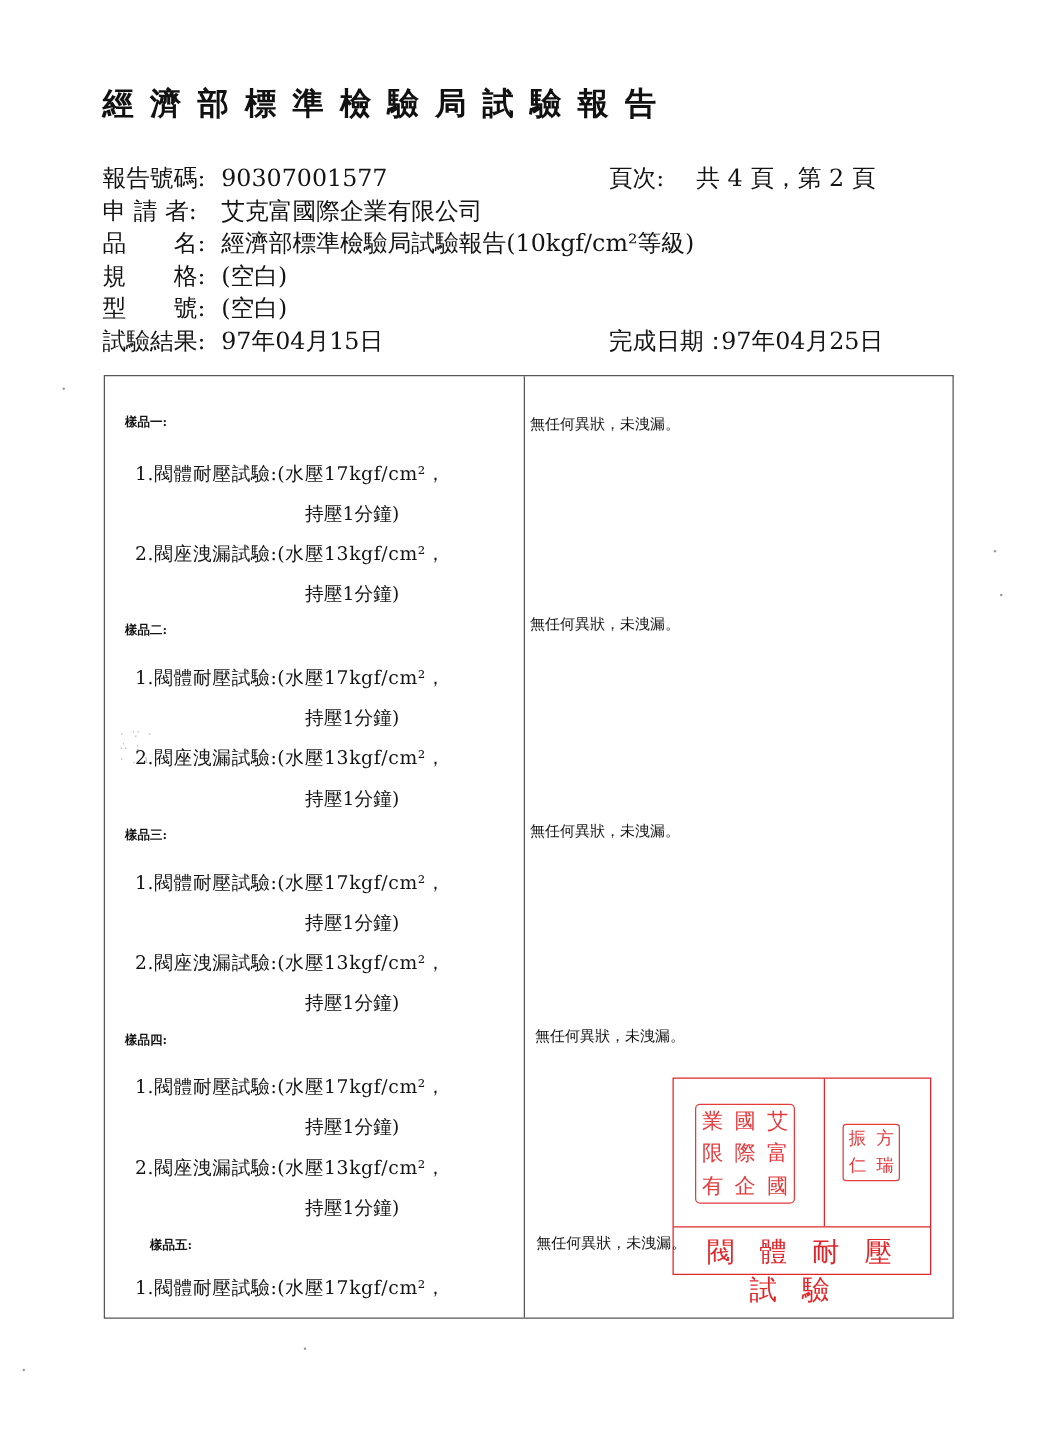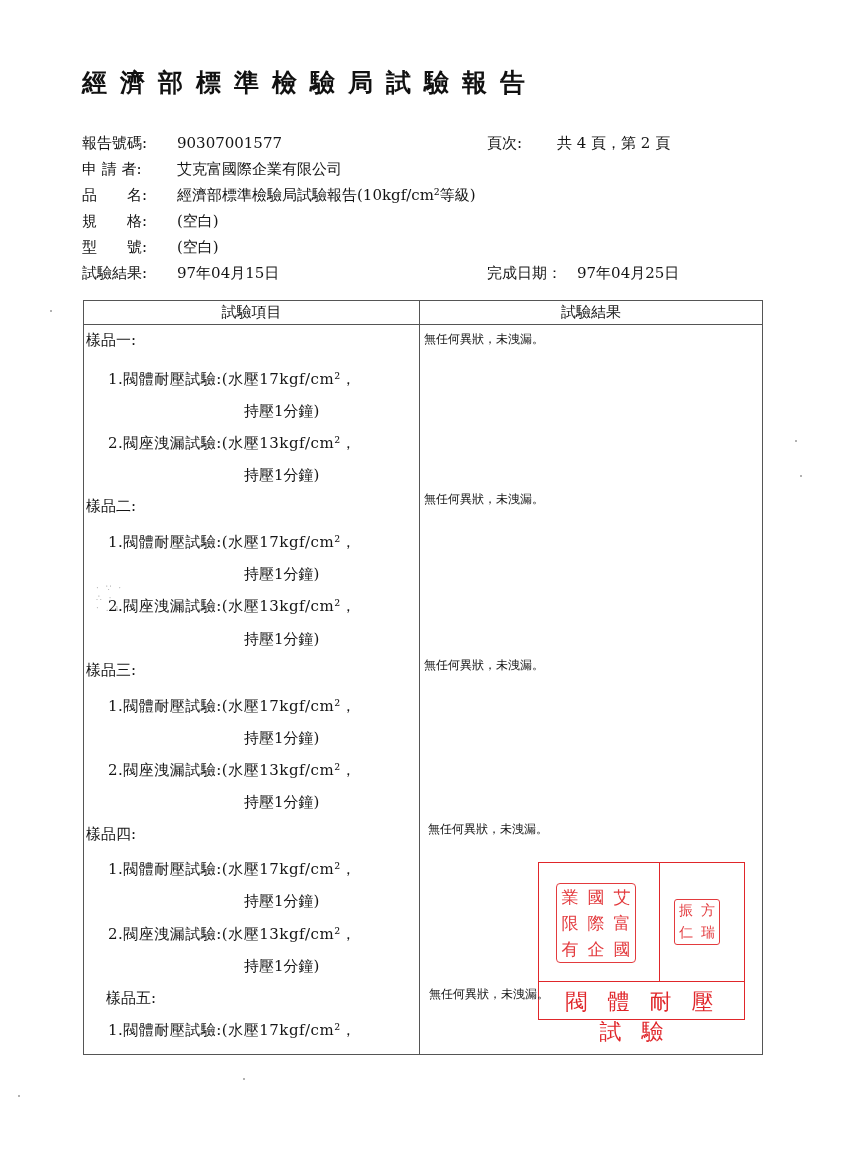--- a/index.html
+++ b/index.html
@@ -7,21 +7,21 @@
     width: 843px; height: 1157px; position: relative; overflow: hidden;
     font-family: "DejaVu Serif", "Liberation Serif", serif;
     color: #141414;
   }
   .title {
     position: absolute; left: 82px; top: 66px;
     font-family: "DejaVu Sans", "Liberation Sans", sans-serif;
     font-weight: bold; font-size: 25px; letter-spacing: 13px;
     color: #111;
   }
-  .meta { position: absolute; font-size: 15px; line-height: 20px; white-space: nowrap; }
+  .meta { position: absolute; font-size: 19px; line-height: 20px; white-space: nowrap; }
   .meta .label { display: inline-block; width: 95px; }
   .meta .value { display: inline-block; }
 
   .table {
     position: absolute; left: 83px; top: 300px; width: 680px; height: 755px;
     border: 1.5px solid #555; box-sizing: border-box;
   }
   .thead {
     position: absolute; left: 0; top: 0; width: 100%; height: 24px;
     border-bottom: 1.5px solid #555; box-sizing: border-box;
@@ -29,21 +29,21 @@
   .col-divider {
     position: absolute; left: 335px; top: 0; bottom: 0; width: 0;
     border-left: 1.5px solid #555;
   }
   .th {
     position: absolute; top: 2px; font-size: 15px; text-align: center;
   }
   .th.left { left: 0; width: 335px; }
   .th.right { left: 336px; width: 342px; }
 
-  .sample-label { position: absolute; left: 2px; font-size: 15px; }
+  .sample-label { position: absolute; left: 16px; font-size: 10px; font-weight: bold; }
   .test-line { position: absolute; left: 24px; font-size: 15px; white-space: nowrap; letter-spacing: 0.5px; }
   .test-cont { position: absolute; left: 160px; font-size: 15px; white-space: nowrap; }
   .result { position: absolute; left: 340px; font-size: 12px; white-space: nowrap; }
 
   
   .stamp {
     position: absolute; left: 538px; top: 862px; width: 207px; height: 158px;
     border: 1.5px solid #e0262a; box-sizing: border-box; color: #e0262a;
   }
   .stamp .vdiv { position: absolute; left: 120px; top: 0; height: 118px; border-left: 1.5px solid #e0262a; }
@@ -98,24 +98,20 @@
   <span class="label">型　　號:</span><span class="value">(空白)</span>
 </div>
 <div class="meta" style="left:82px; top:263px;">
   <span class="label">試驗結果:</span><span class="value">97年04月15日</span>
 </div>
 <div class="meta" style="left:487px; top:263px;">
   <span style="display:inline-block;width:90px;">完成日期：</span><span>97年04月25日</span>
 </div>
 
 <div class="table">
-  <div class="thead">
-    <div class="th left">試驗項目</div>
-    <div class="th right">試驗結果</div>
-  </div>
   <div class="col-divider"></div>
 
   <div class="sample-label" style="top:30px;">樣品一:</div>
   <div class="result" style="top:30px;">無任何異狀，未洩漏。</div>
   <div class="test-line" style="top:69px;">1.閥體耐壓試驗:(水壓17kgf/cm²，</div>
   <div class="test-cont" style="top:101px;">持壓1分鐘)</div>
   <div class="test-line" style="top:133px;">2.閥座洩漏試驗:(水壓13kgf/cm²，</div>
   <div class="test-cont" style="top:165px;">持壓1分鐘)</div>
 
   <div class="sample-label" style="top:196px;">樣品二:</div>

